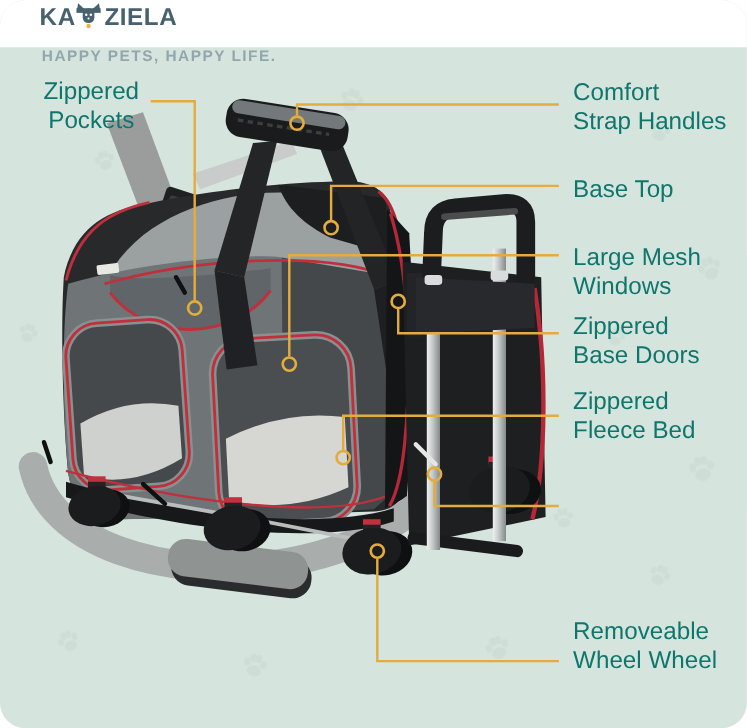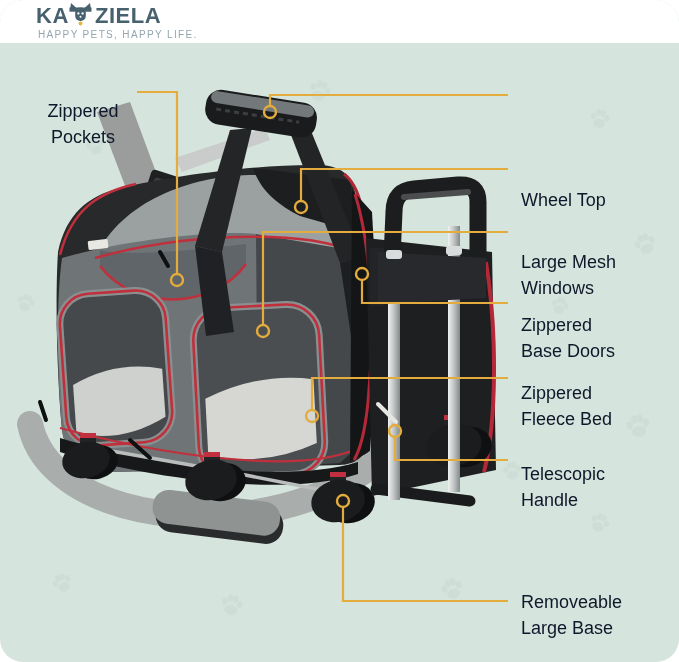--- a/index.html
+++ b/index.html
@@ -1,22 +1,22 @@
 <!DOCTYPE html>
 <html><head>
 <meta charset="utf-8">
 <style>
   html,body{margin:0;padding:0;}
   body{font-family:"Liberation Sans", sans-serif;}
   .stage{position:relative;width:679px;height:662px;overflow:hidden;background:#d5e4dc;border-radius:23px;}
   .topband{position:absolute;left:0;top:0;width:679px;height:43px;background:#ffffff;}
   .logo-svg{position:absolute;left:36px;top:2px;}
-  .tagline{position:absolute;left:38px;top:29px;font-size:10px;letter-spacing:1.35px;color:#93a6ad;font-weight:400;}
+  .tagline{position:absolute;left:38px;top:42px;font-size:14px;letter-spacing:1.35px;color:#93a6ad;font-weight:700;}
   .art{position:absolute;left:0;top:0;}
-  .callout{position:absolute;color:#0f172a;font-size:18px;line-height:26px;font-weight:400;margin-top:28px;}
+  .callout{position:absolute;color:#0f766e;font-size:22px;line-height:26px;font-weight:400;}
   .callout.left{left:24px;top:70px;width:118px;text-align:center;}
   .callout span{display:block;}
   .r0{left:521px;top:71px;}
   .r1{left:521px;top:159px;}
   .r2{left:521px;top:221px;}
   .r3{left:521px;top:284px;}
   .r4{left:521px;top:352px;}
   .r5{left:521px;top:433px;}
   .r6{left:521px;top:561px;}
 </style>
@@ -210,38 +210,38 @@
       <path d="M508,601 H343 V508"></path>
       <circle cx="343" cy="501" r="6" stroke-width="2.4"></circle>
     </g>
   </svg>
 
   <div class="callout left">
     <span>Zippered</span>
     <span>Pockets</span>
   </div>
 
+  <div class="callout r0">
+    <span>Comfort</span>
+    <span>Strap Handles</span>
+  </div>
   <div class="callout r1">
-    <span>Wheel Top</span>
+    <span>Base Top</span>
     <span></span>
   </div>
   <div class="callout r2">
     <span>Large Mesh</span>
     <span>Windows</span>
   </div>
   <div class="callout r3">
     <span>Zippered</span>
     <span>Base Doors</span>
   </div>
   <div class="callout r4">
     <span>Zippered</span>
     <span>Fleece Bed</span>
   </div>
-  <div class="callout r5">
-    <span>Telescopic</span>
-    <span>Handle</span>
-  </div>
   <div class="callout r6">
     <span>Removeable</span>
-    <span>Large Base</span>
+    <span>Wheel Wheel</span>
   </div>
 
 </div>
 
 </body></html>

